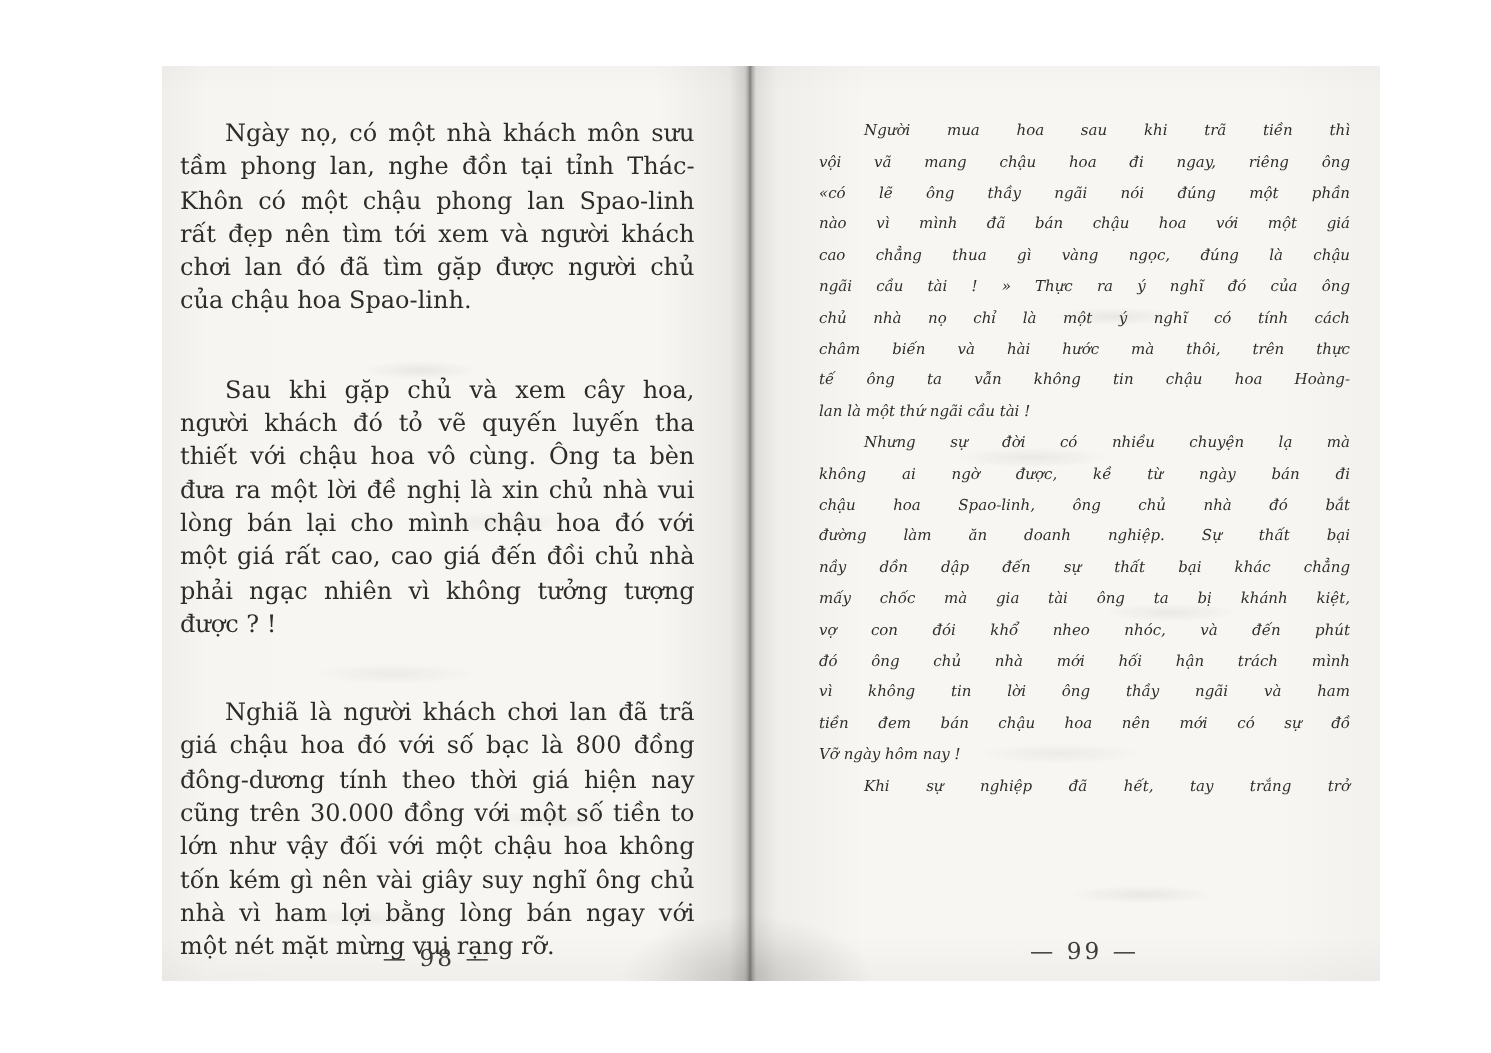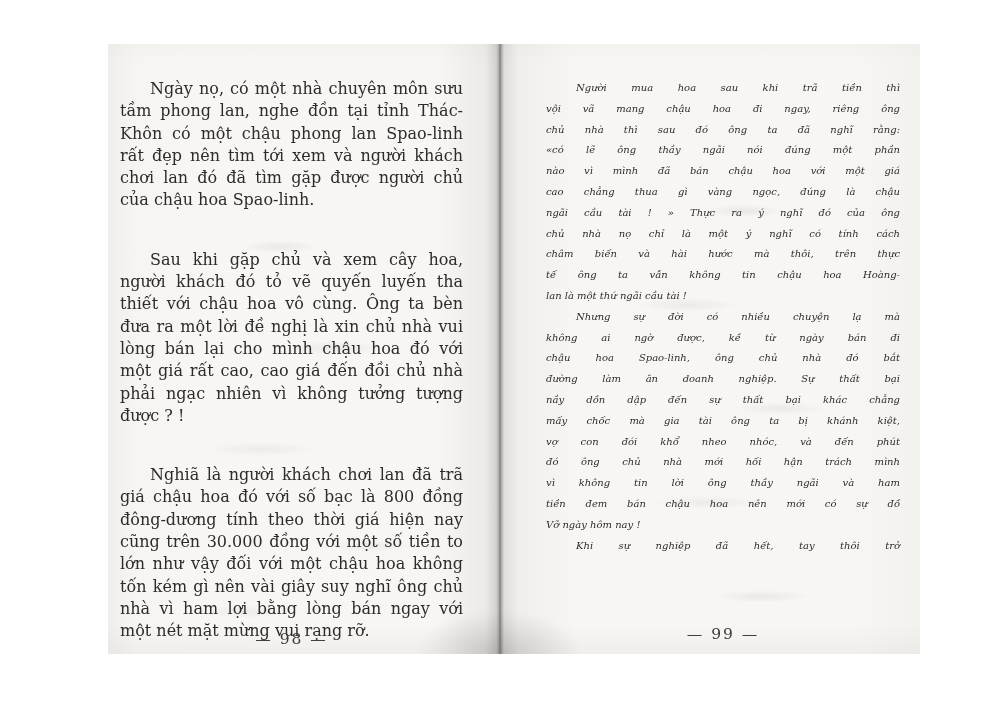--- a/index.html
+++ b/index.html
@@ -78,21 +78,21 @@
 <body>
 
 <div class="stage">
   <div class="scan">
     <div class="bleed b-left"></div>
     <div class="bleed b-right"></div>
     <div class="spine"></div>
 
     <div class="text-col left" id="col-left">
         <div class="para">
-          <div class="line first">Ngày nọ, có một nhà chuyên môn sưu</div>
+          <div class="line first">Ngày nọ, có một nhà khách môn sưu</div>
           <div class="line">tầm phong lan, nghe đồn tại tỉnh Thác-</div>
           <div class="line">Khôn có một chậu phong lan Spao-linh</div>
           <div class="line">rất đẹp nên tìm tới xem và người khách</div>
           <div class="line">chơi lan đó đã tìm gặp được người chủ</div>
           <div class="line lastline">của chậu hoa Spao-linh.</div>
         </div>
         <div class="para">
           <div class="line first">Sau khi gặp chủ và xem cây hoa,</div>
           <div class="line">người khách đó tỏ vẽ quyến luyến tha</div>
           <div class="line">thiết với chậu hoa vô cùng. Ông ta bèn</div>
@@ -112,21 +112,20 @@
           <div class="line">nhà vì ham lợi bằng lòng bán ngay với</div>
           <div class="line lastline">một nét mặt mừng vui rạng rỡ.</div>
         </div>
       </div>
     <div class="page-number pn-left">— 98 —</div>
 
     <div class="text-col right" id="col-right">
         <div class="para">
           <div class="line first">Người mua hoa sau khi trã tiền thì</div>
           <div class="line">vội vã mang chậu hoa đi ngay, riêng ông</div>
-          <div class="line">chủ nhà thì sau đó ông ta đã nghĩ rằng:</div>
           <div class="line">«có lẽ ông thầy ngãi nói đúng một phần</div>
           <div class="line">nào vì mình đã bán chậu hoa với một giá</div>
           <div class="line">cao chẳng thua gì vàng ngọc, đúng là chậu</div>
           <div class="line">ngãi cầu tài ! » Thực ra ý nghĩ đó của ông</div>
           <div class="line">chủ nhà nọ chỉ là một ý nghĩ có tính cách</div>
           <div class="line">châm biến và hài hước mà thôi, trên thực</div>
           <div class="line">tế ông ta vẫn không tin chậu hoa Hoàng-</div>
           <div class="line lastline">lan là một thứ ngãi cầu tài !</div>
         </div>
         <div class="para">
@@ -136,18 +135,18 @@
           <div class="line">đường làm ăn doanh nghiệp. Sự thất bại</div>
           <div class="line">nầy dồn dập đến sự thất bại khác chẳng</div>
           <div class="line">mấy chốc mà gia tài ông ta bị khánh kiệt,</div>
           <div class="line">vợ con đói khổ nheo nhóc, và đến phút</div>
           <div class="line">đó ông chủ nhà mới hối hận trách mình</div>
           <div class="line">vì không tin lời ông thầy ngãi và ham</div>
           <div class="line">tiền đem bán chậu hoa nên mới có sự đồ</div>
           <div class="line lastline">Vỡ ngày hôm nay !</div>
         </div>
         <div class="para">
-          <div class="line first">Khi sự nghiệp đã hết, tay thôi trở</div>
+          <div class="line first">Khi sự nghiệp đã hết, tay trắng trở</div>
         </div>
       </div>
     <div class="page-number pn-right">— 99 —</div>
   </div>
 </div>
 
 </body></html>

